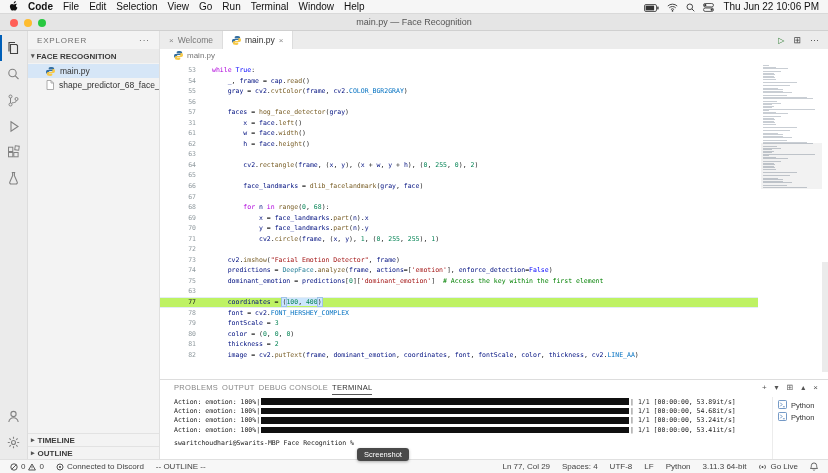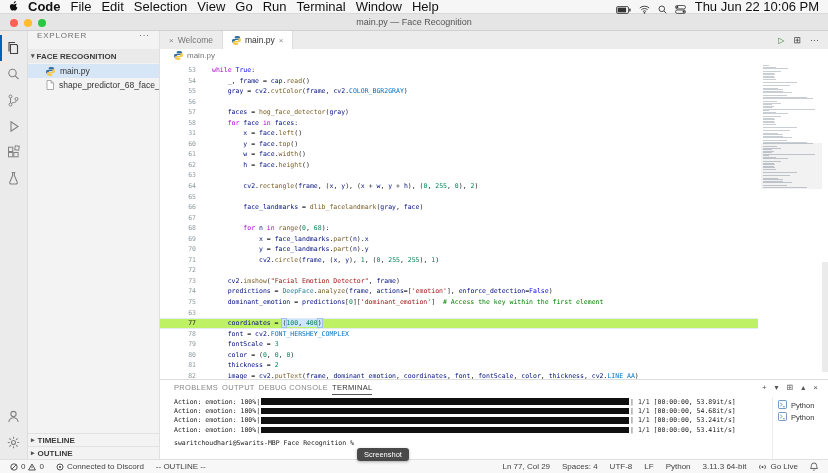--- a/index.html
+++ b/index.html
@@ -1,21 +1,21 @@
 <!DOCTYPE html>
 <html><head>
 <meta charset="utf-8">
 <style>
   *{margin:0;padding:0;box-sizing:border-box}
   html,body{width:828px;height:473px;overflow:hidden}
   body{font-family:"Liberation Sans",sans-serif;background:#fff;color:#333;position:relative;font-size:9px}
   .screen{position:absolute;inset:0;background:#fff}
 
   
-  .menubar{position:absolute;top:0;left:0;right:0;height:14px;background:#f6f6f6;border-bottom:1px solid #d9d9d9;display:flex;align-items:center;padding:0 9px;gap:10px;font-size:13px;color:#111}
+  .menubar{position:absolute;top:0;left:0;right:0;height:14px;background:#f6f6f6;border-bottom:1px solid #d9d9d9;display:flex;align-items:center;padding:0 9px;gap:10px;font-size:10px;color:#111}
   .menu-item{white-space:nowrap}
   .menu-item.bold{font-weight:bold}
   .menu-right{margin-left:auto;display:flex;align-items:flex-end;gap:9px}
   .menu-clock{white-space:nowrap;color:#111}
   .micon{display:flex;align-items:center}
 
   
   .titlebar{position:absolute;top:14px;left:0;right:0;height:17px;background:#e5e5e5;border-bottom:1px solid #d0d0d0}
   .lights{position:absolute;left:10px;top:5px;display:flex;gap:6px}
   .light{width:8px;height:8px;border-radius:50%}
@@ -24,21 +24,21 @@
 
   
   .content{position:absolute;top:31px;left:0;right:0;bottom:14px;display:flex}
 
   .activitybar{width:28px;background:#ebebeb;border-right:1px solid #ddd;display:flex;flex-direction:column;align-items:center;padding:4px 0 4px 0}
   .act{width:28px;height:26px;display:flex;align-items:center;justify-content:center;opacity:.62}
   .act.active{opacity:1;box-shadow:inset 2px 0 0 #005fb8}
   .act-spacer{flex:1}
 
   .sidebar{width:132px;background:#f3f3f3;border-right:1px solid #e0e0e0;display:flex;flex-direction:column;overflow:hidden}
-  .sidebar-header{height:18px;display:flex;align-items:flex-start;padding:0 9px;font-size:8px;letter-spacing:.8px;color:#6f6f6f}
+  .sidebar-header{height:18px;display:flex;align-items:center;padding:0 9px;font-size:8px;letter-spacing:.8px;color:#6f6f6f}
   .sb-more{margin-left:auto;color:#555;letter-spacing:1px}
   .section-row{display:flex;align-items:center;gap:2px;height:14px;padding-left:3px;font-size:8px;font-weight:bold;color:#3b3b3b;background:#eaeaea}
   .chev{font-size:7px;color:#555}
   .file-list{padding-top:1px}
   .file-row{display:flex;align-items:center;gap:5px;height:14px;padding-left:18px;font-size:8.5px;color:#333;white-space:nowrap;overflow:hidden}
   .file-row.selected{background:#d6e6f7}
   .file-icon{display:flex;align-items:center;flex:0 0 auto}
   .sidebar-bottom{margin-top:auto}
   .side-section{display:flex;align-items:center;gap:3px;height:13px;padding-left:3px;font-size:8px;font-weight:bold;color:#3b3b3b;border-top:1px solid #e2e2e2}
 
@@ -298,23 +298,21 @@
         <span>main.py</span>
       </div>
 
       <div class="editor">
         <div class="code-area">
             <div class="code-line"><span class="gutter">53</span><span class="code"><span class="tok-kw">while</span><span class="tok-pl"> </span><span class="tok-const">True</span><span class="tok-pl">:</span></span></div>
             <div class="code-line"><span class="gutter">54</span><span class="code"><span class="tok-pl">    </span><span class="tok-var">_</span><span class="tok-pl">, </span><span class="tok-var">frame</span><span class="tok-pl"> = </span><span class="tok-var">cap</span><span class="tok-pl">.</span><span class="tok-fn">read</span><span class="tok-pl">()</span></span></div>
             <div class="code-line"><span class="gutter">55</span><span class="code"><span class="tok-pl">    </span><span class="tok-var">gray</span><span class="tok-pl"> = </span><span class="tok-var">cv2</span><span class="tok-pl">.</span><span class="tok-fn">cvtColor</span><span class="tok-pl">(</span><span class="tok-var">frame</span><span class="tok-pl">, </span><span class="tok-var">cv2</span><span class="tok-pl">.</span><span class="tok-kc">COLOR_BGR2GRAY</span><span class="tok-pl">)</span></span></div>
             <div class="code-line"><span class="gutter">56</span><span class="code"></span></div>
             <div class="code-line"><span class="gutter">57</span><span class="code"><span class="tok-pl">    </span><span class="tok-var">faces</span><span class="tok-pl"> = </span><span class="tok-fn">hog_face_detector</span><span class="tok-pl">(</span><span class="tok-var">gray</span><span class="tok-pl">)</span></span></div>
-            <div class="code-line"><span class="gutter">58</span><span class="code"><span class="tok-pl">    </span><span class="tok-kw">for</span><span class="tok-pl"> </span><span class="tok-var">face</span><span class="tok-pl"> </span><span class="tok-kw">in</span><span class="tok-pl"> </span><span class="tok-var">faces</span><span class="tok-pl">:</span></span></div>
             <div class="code-line"><span class="gutter">31</span><span class="code"><span class="tok-pl">        </span><span class="tok-var">x</span><span class="tok-pl"> = </span><span class="tok-var">face</span><span class="tok-pl">.</span><span class="tok-fn">left</span><span class="tok-pl">()</span></span></div>
-            <div class="code-line"><span class="gutter">60</span><span class="code"><span class="tok-pl">        </span><span class="tok-var">y</span><span class="tok-pl"> = </span><span class="tok-var">face</span><span class="tok-pl">.</span><span class="tok-fn">top</span><span class="tok-pl">()</span></span></div>
             <div class="code-line"><span class="gutter">61</span><span class="code"><span class="tok-pl">        </span><span class="tok-var">w</span><span class="tok-pl"> = </span><span class="tok-var">face</span><span class="tok-pl">.</span><span class="tok-fn">width</span><span class="tok-pl">()</span></span></div>
             <div class="code-line"><span class="gutter">62</span><span class="code"><span class="tok-pl">        </span><span class="tok-var">h</span><span class="tok-pl"> = </span><span class="tok-var">face</span><span class="tok-pl">.</span><span class="tok-fn">height</span><span class="tok-pl">()</span></span></div>
             <div class="code-line"><span class="gutter">63</span><span class="code"></span></div>
             <div class="code-line"><span class="gutter">64</span><span class="code"><span class="tok-pl">        </span><span class="tok-var">cv2</span><span class="tok-pl">.</span><span class="tok-fn">rectangle</span><span class="tok-pl">(</span><span class="tok-var">frame</span><span class="tok-pl">, (</span><span class="tok-var">x</span><span class="tok-pl">, </span><span class="tok-var">y</span><span class="tok-pl">), (</span><span class="tok-var">x</span><span class="tok-pl"> + </span><span class="tok-var">w</span><span class="tok-pl">, </span><span class="tok-var">y</span><span class="tok-pl"> + </span><span class="tok-var">h</span><span class="tok-pl">), (</span><span class="tok-num">0</span><span class="tok-pl">, </span><span class="tok-num">255</span><span class="tok-pl">, </span><span class="tok-num">0</span><span class="tok-pl">), </span><span class="tok-num">2</span><span class="tok-pl">)</span></span></div>
             <div class="code-line"><span class="gutter">65</span><span class="code"></span></div>
             <div class="code-line"><span class="gutter">66</span><span class="code"><span class="tok-pl">        </span><span class="tok-var">face_landmarks</span><span class="tok-pl"> = </span><span class="tok-fn">dlib_facelandmark</span><span class="tok-pl">(</span><span class="tok-var">gray</span><span class="tok-pl">, </span><span class="tok-var">face</span><span class="tok-pl">)</span></span></div>
             <div class="code-line"><span class="gutter">67</span><span class="code"></span></div>
             <div class="code-line"><span class="gutter">68</span><span class="code"><span class="tok-pl">        </span><span class="tok-kw">for</span><span class="tok-pl"> </span><span class="tok-var">n</span><span class="tok-pl"> </span><span class="tok-kw">in</span><span class="tok-pl"> </span><span class="tok-fn">range</span><span class="tok-pl">(</span><span class="tok-num">0</span><span class="tok-pl">, </span><span class="tok-num">68</span><span class="tok-pl">):</span></span></div>
             <div class="code-line"><span class="gutter">69</span><span class="code"><span class="tok-pl">            </span><span class="tok-var">x</span><span class="tok-pl"> = </span><span class="tok-var">face_landmarks</span><span class="tok-pl">.</span><span class="tok-fn">part</span><span class="tok-pl">(</span><span class="tok-var">n</span><span class="tok-pl">).</span><span class="tok-var">x</span></span></div>
             <div class="code-line"><span class="gutter">70</span><span class="code"><span class="tok-pl">            </span><span class="tok-var">y</span><span class="tok-pl"> = </span><span class="tok-var">face_landmarks</span><span class="tok-pl">.</span><span class="tok-fn">part</span><span class="tok-pl">(</span><span class="tok-var">n</span><span class="tok-pl">).</span><span class="tok-var">y</span></span></div>

